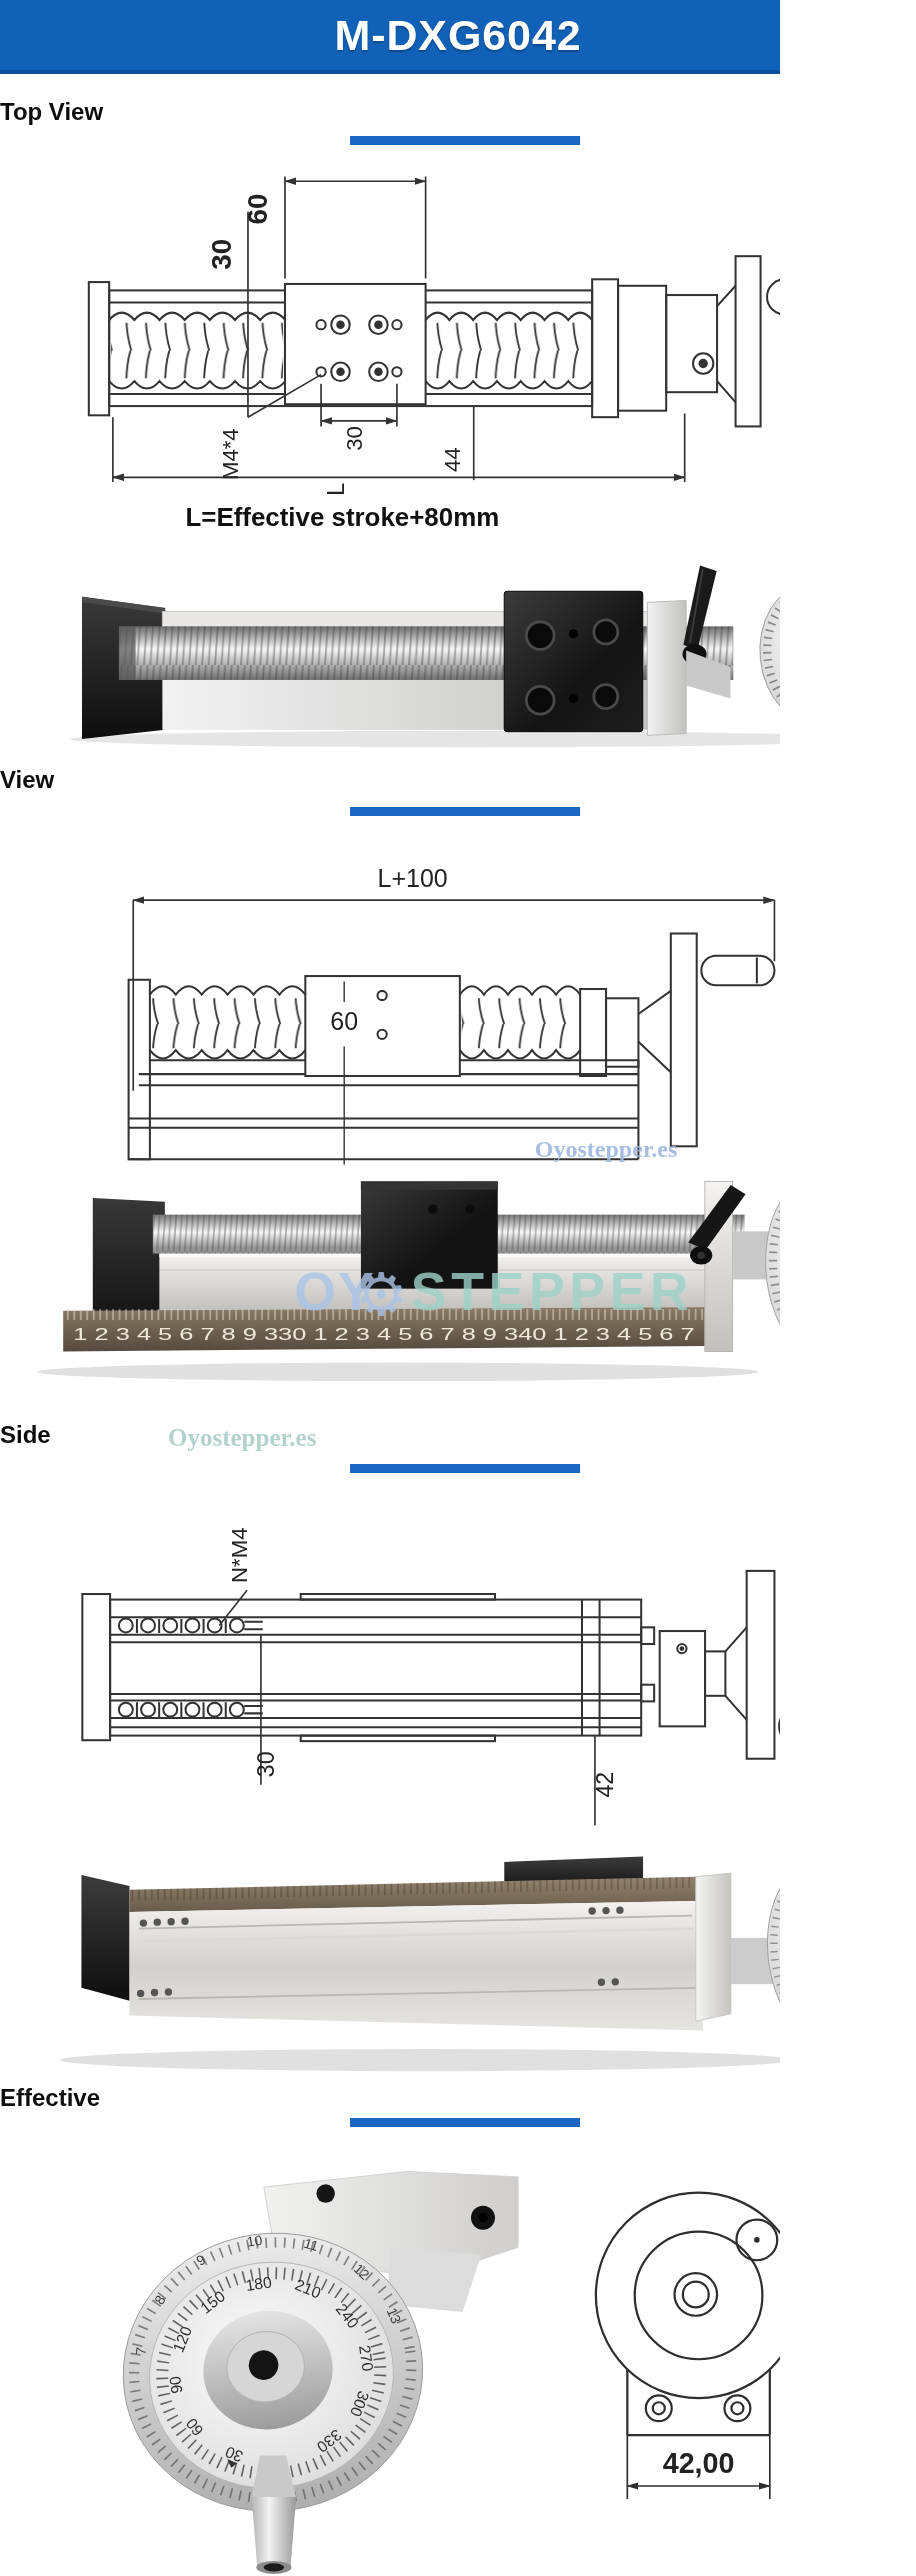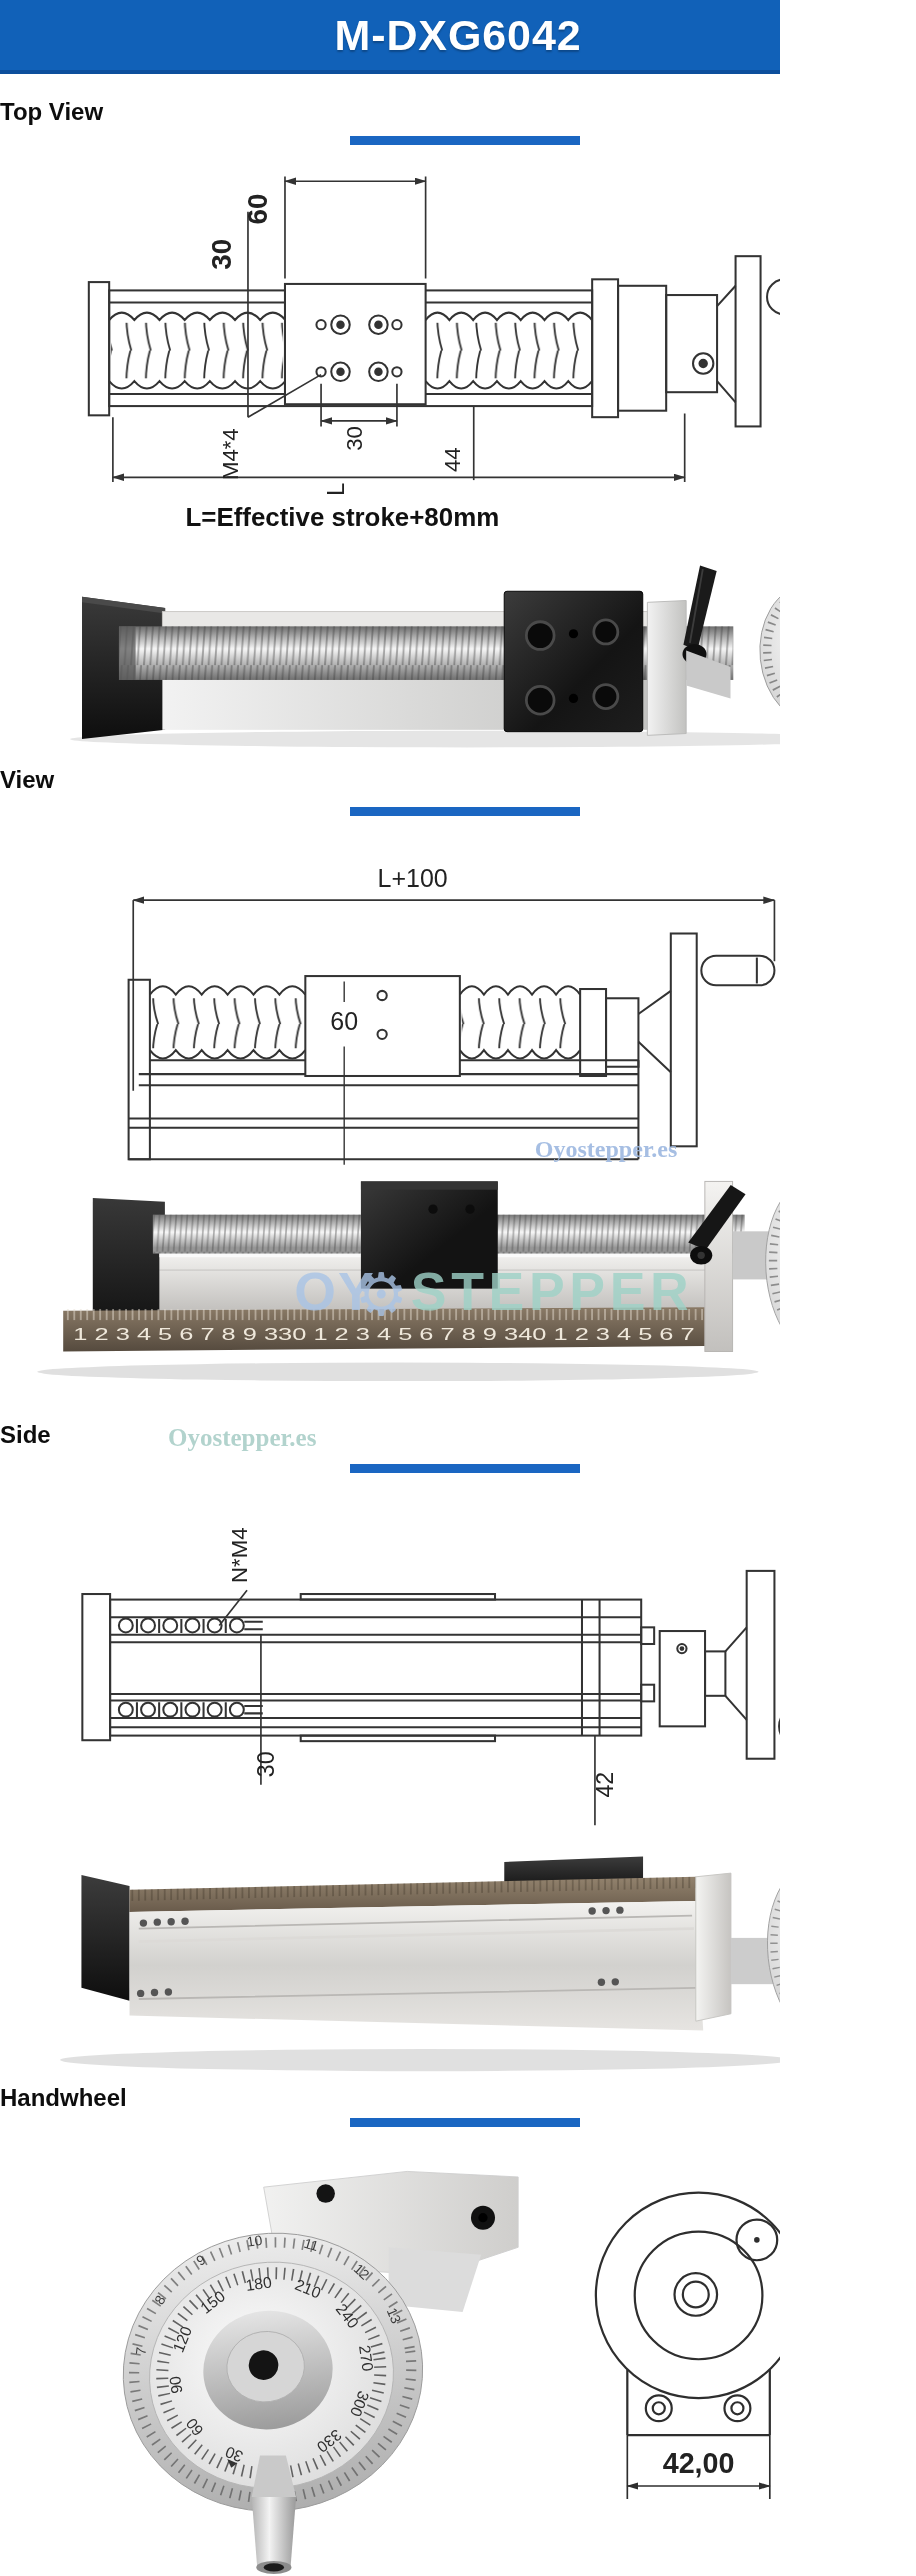--- a/index.html
+++ b/index.html
@@ -34,21 +34,21 @@
   <div class="sec-head" style="top:98px">Top View</div>
   <div class="sec-bar" style="top:136px"></div>
 
   <div class="sec-head" style="top:766px">View</div>
   <div class="sec-bar" style="top:807px"></div>
 
   <div class="sec-head" style="top:1421px">Side</div>
   <div class="sec-bar" style="top:1464px"></div>
   <div class="wm-site" style="left:168px;top:1424px">Oyostepper.es</div>
 
-  <div class="sec-head" style="top:2084px">Handwheel</div>
+  <div class="sec-head" style="top:2084px">Effective</div>
   <div class="sec-bar" style="top:2118px"></div>
 
   <svg style="top:156px" width="916" height="403" viewBox="0 0 990 435">
     <defs>
       <marker id="arT" markerWidth="14" markerHeight="10" refX="12" refY="4" orient="auto-start-reverse" markerUnits="userSpaceOnUse">
         <path d="M0,0 L13,4 L0,8 Z" fill="#333"></path>
       </marker>
       <pattern id="thrA" width="21" height="70" patternUnits="userSpaceOnUse">
         <path d="M15,0 C9,22 9,48 16,70" fill="none" stroke="#333" stroke-width="2"></path>
       </pattern>

